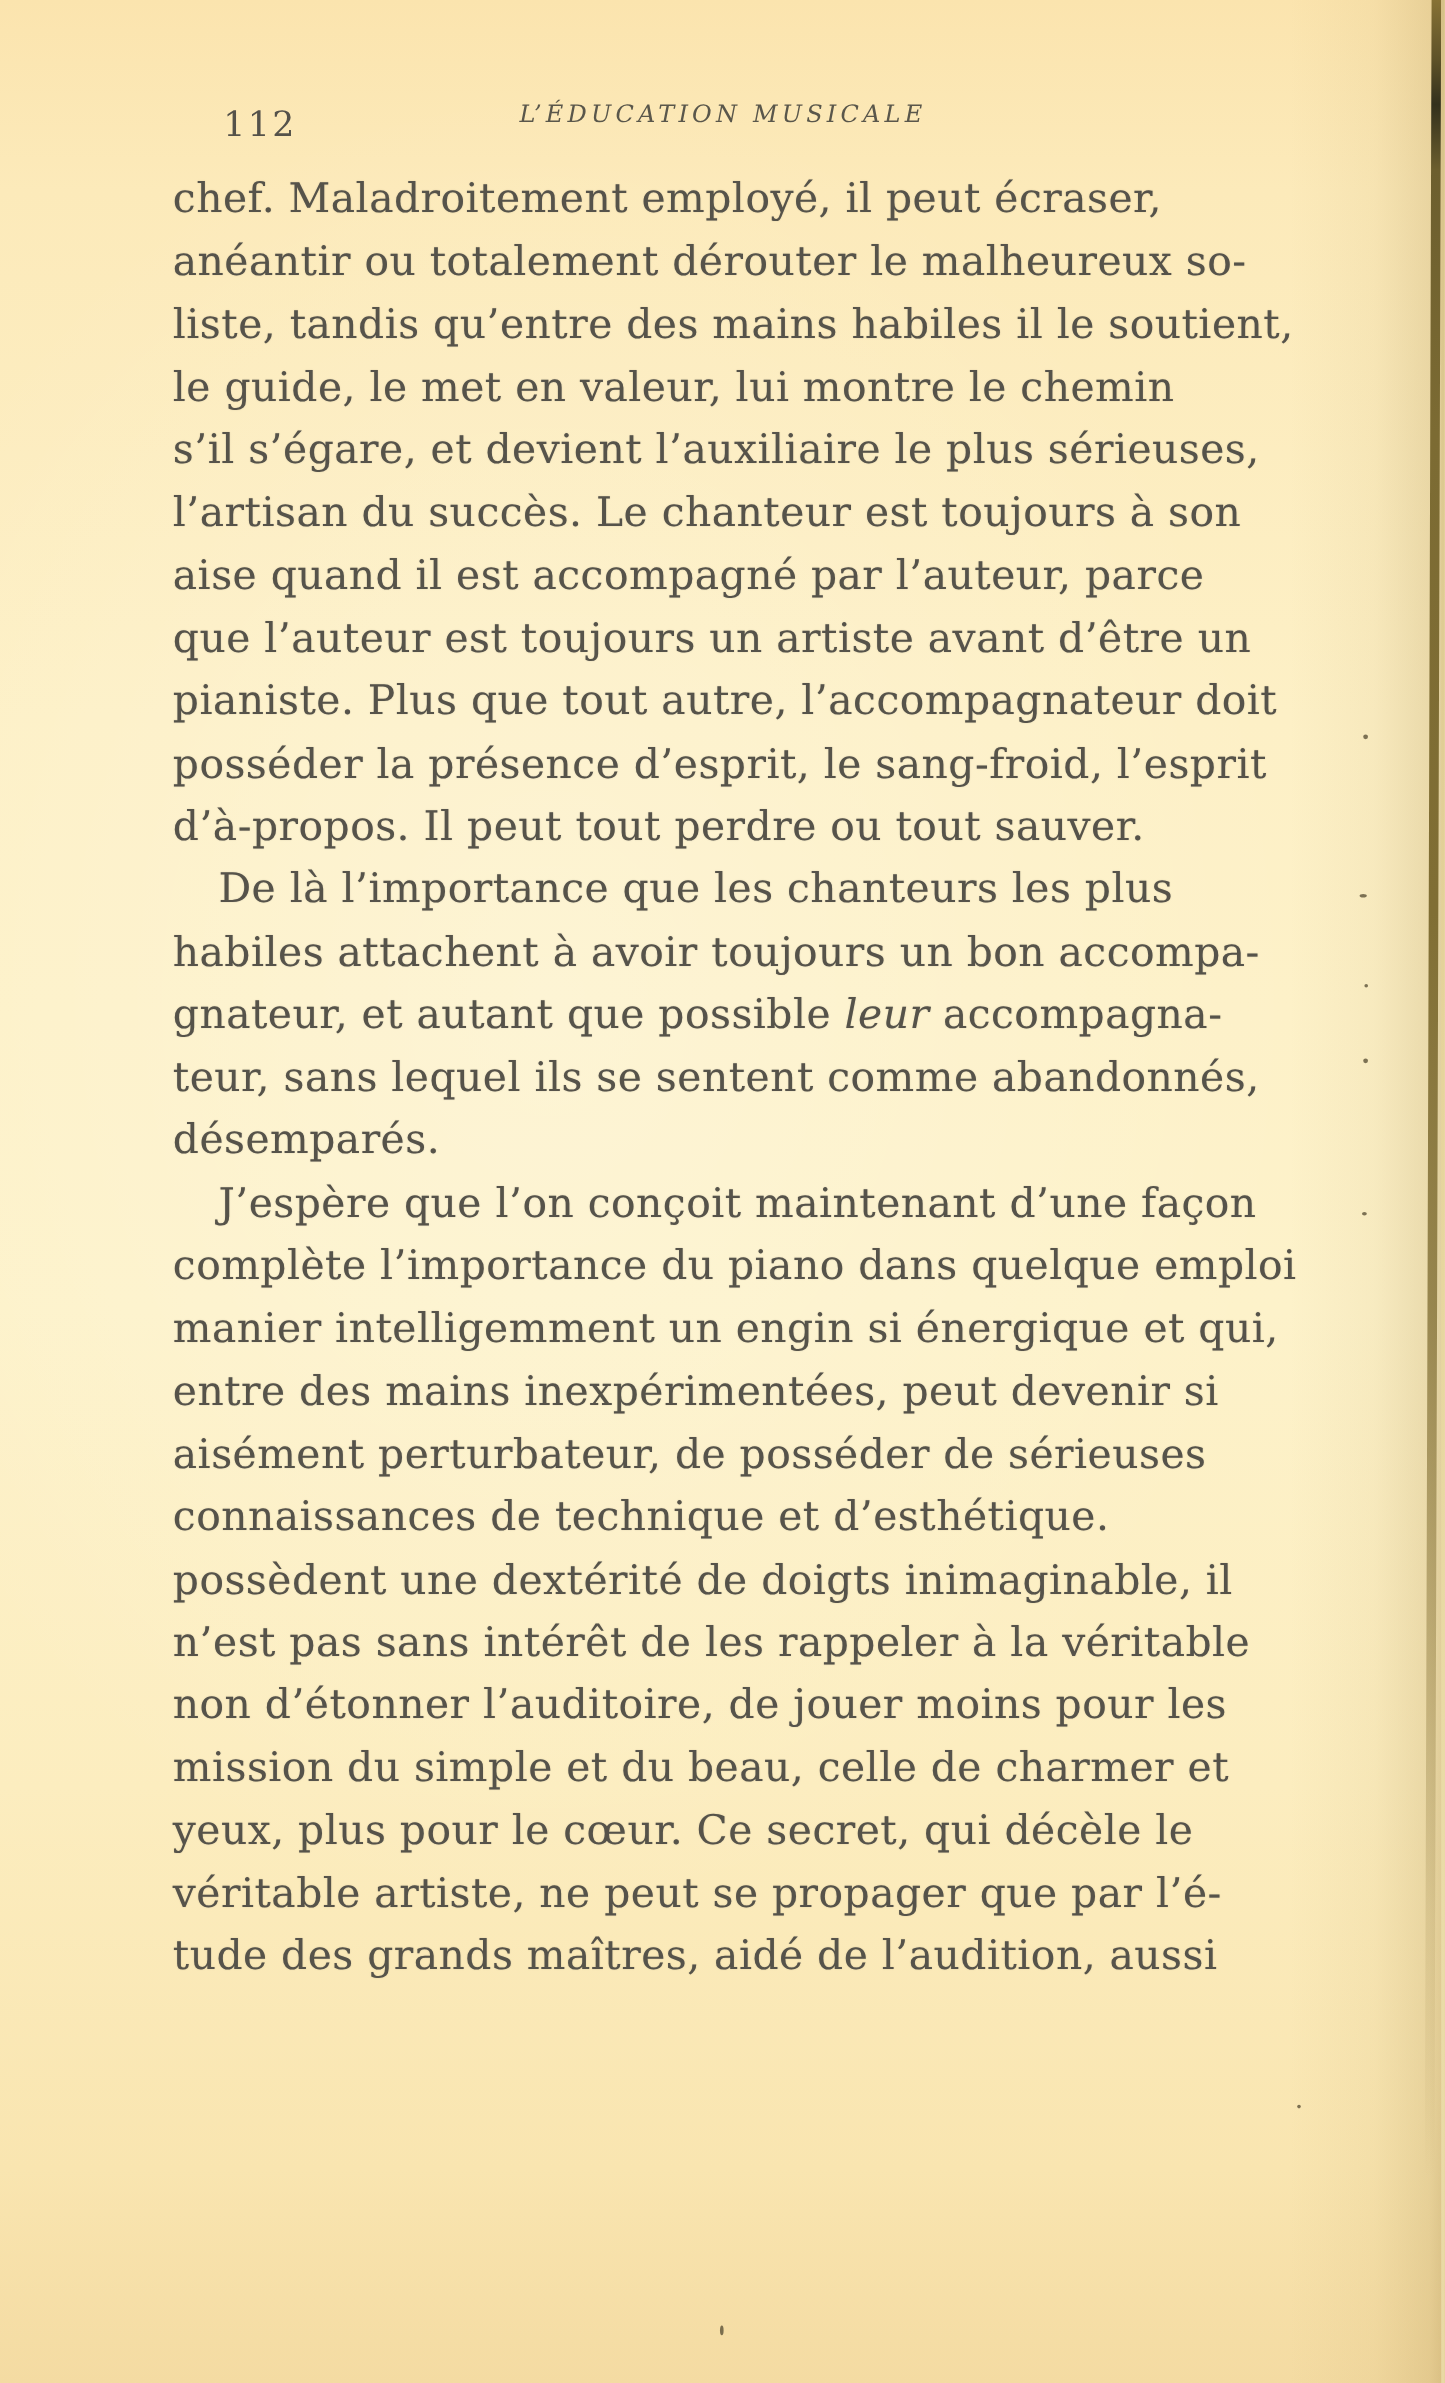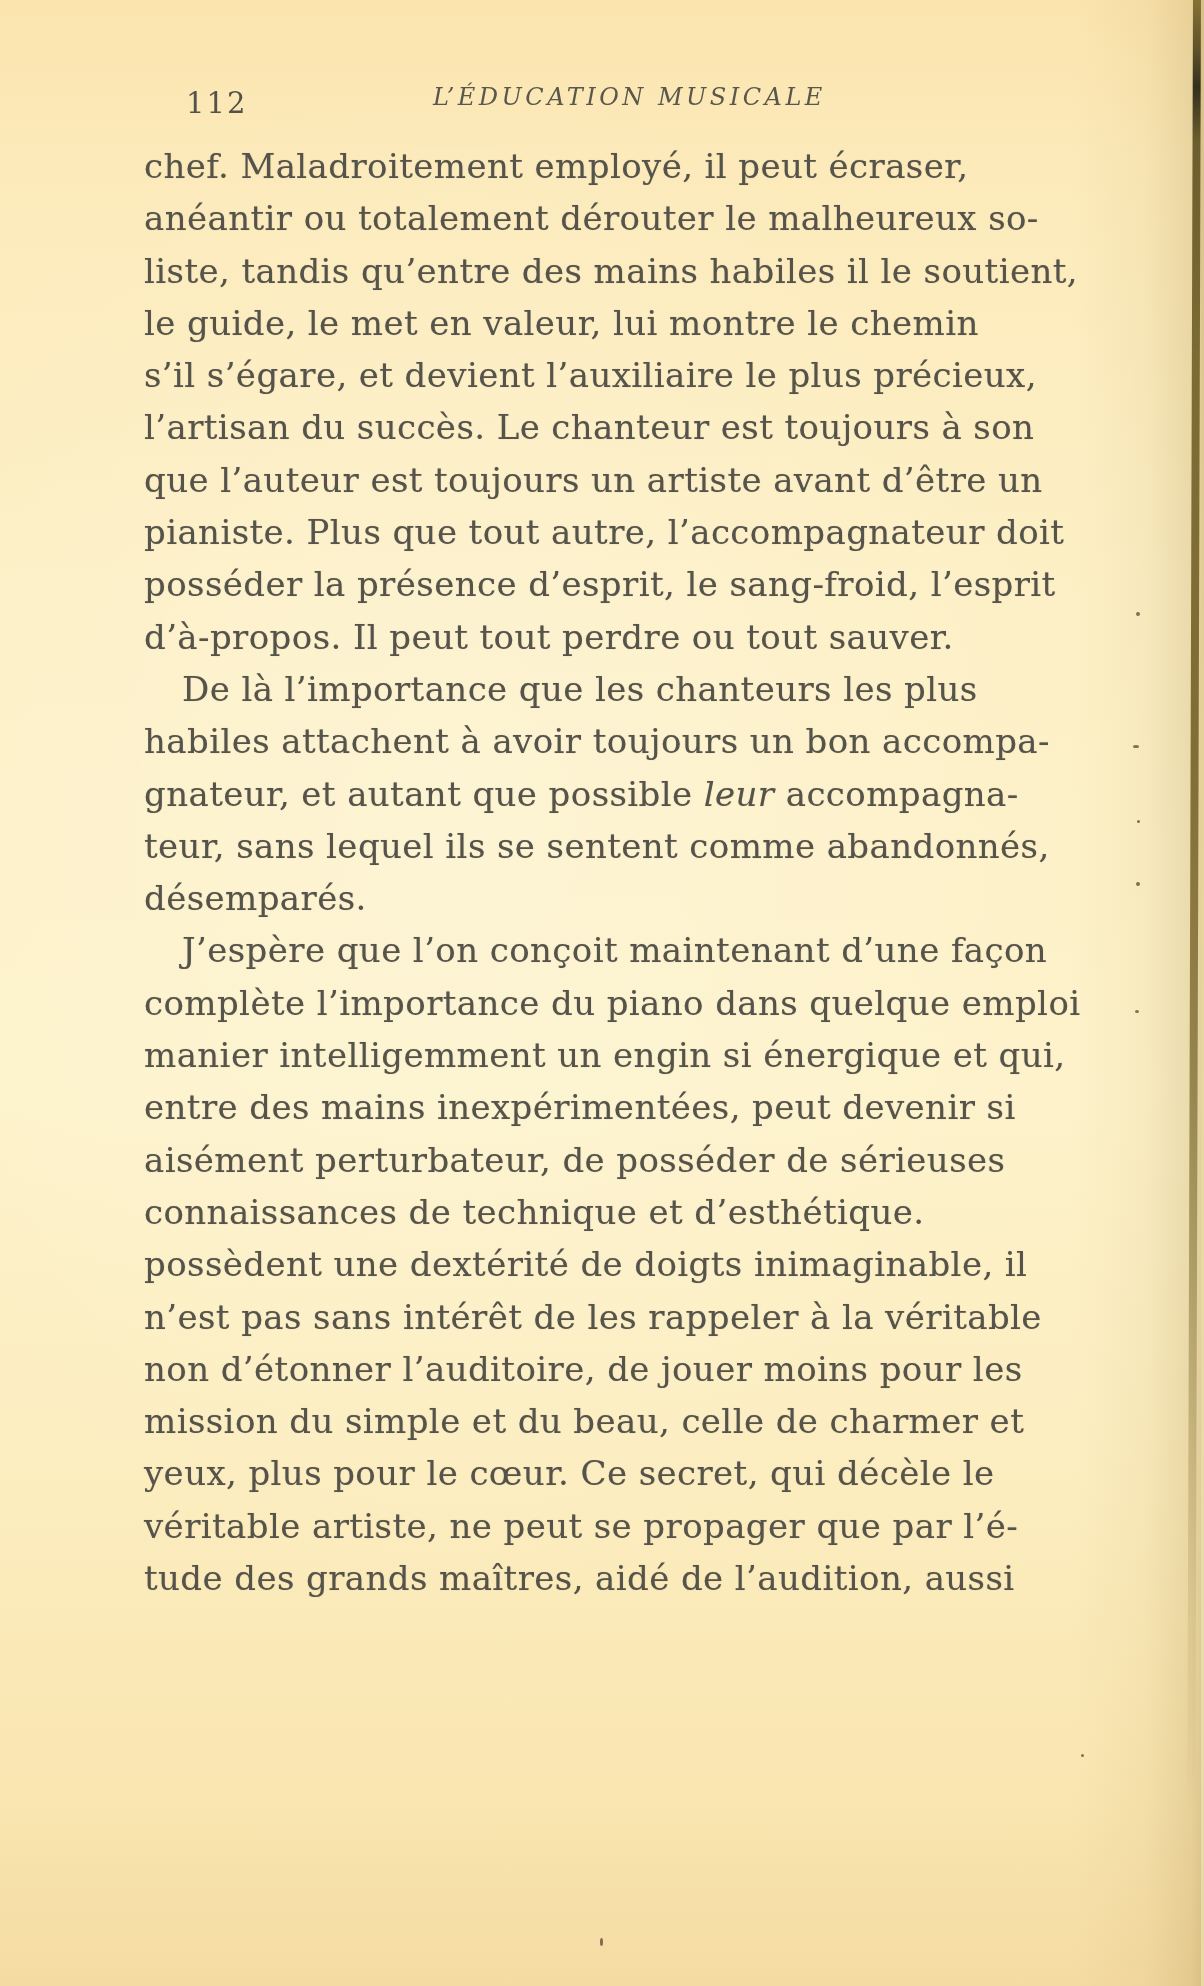--- a/index.html
+++ b/index.html
@@ -50,21 +50,21 @@
   }
   .header { position: absolute; top: 0; left: 0; width: 100%; height: 130px; }
   .pagenum {
     position: absolute; left: 186px; top: 86px;
     font-size: 29px; color: #55524a;
     letter-spacing: 2px;
     text-align: center;
   }
   .title {
     position: absolute; left: 433px; top: 83px;
-    font-size: 24px; font-style: italic;
+    font-size: 20px; font-style: italic;
     color: #5a574b;
     letter-spacing: 3.5px;
     white-space: nowrap;
   }
   .text-block {
     position: absolute; left: 144px; top: 140px;
     width: 948px;
     color: #56534a;
     font-size: 34px;
     text-shadow: 0 0 1px rgba(86,83,74,0.35);
@@ -95,22 +95,23 @@
   <div class="header">
     <span class="pagenum">112</span>
     <span class="title">L’ÉDUCATION MUSICALE</span>
   </div>
 
   <div class="text-block">
       <div class="line">chef. Maladroitement employé, il peut écraser,</div>
       <div class="line">anéantir ou totalement dérouter le malheureux so-</div>
       <div class="line">liste, tandis qu’entre des mains habiles il le soutient,</div>
       <div class="line">le guide, le met en valeur, lui montre le chemin</div>
-      <div class="line">s’il s’égare, et devient l’auxiliaire le plus précieux,</div>
+      <div class="line">s’il s’égare, et devient l’auxiliaire le plus sérieuses,</div>
       <div class="line">l’artisan du succès. Le chanteur est toujours à son</div>
+      <div class="line">aise quand il est accompagné par l’auteur, parce</div>
       <div class="line">que l’auteur est toujours un artiste avant d’être un</div>
       <div class="line">pianiste. Plus que tout autre, l’accompagnateur doit</div>
       <div class="line">posséder la présence d’esprit, le sang-froid, l’esprit</div>
       <div class="line para-end">d’à-propos. Il peut tout perdre ou tout sauver.</div>
       <div class="line indent">De là l’importance que les chanteurs les plus</div>
       <div class="line">habiles attachent à avoir toujours un bon accompa-</div>
       <div class="line">gnateur, et autant que possible <em>leur</em> accompagna-</div>
       <div class="line">teur, sans lequel ils se sentent comme abandonnés,</div>
       <div class="line para-end">désemparés.</div>
       <div class="line indent">J’espère que l’on conçoit maintenant d’une façon</div>

